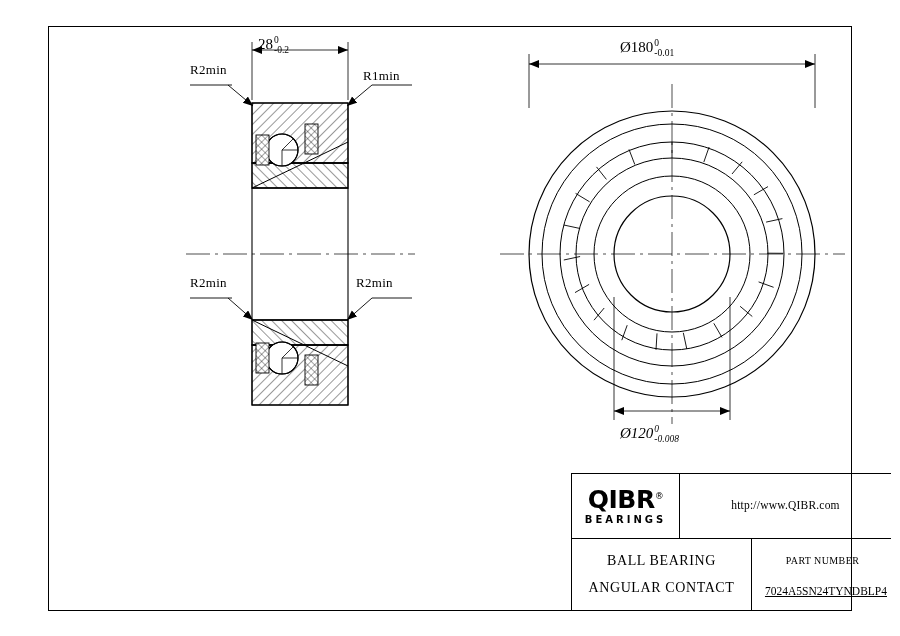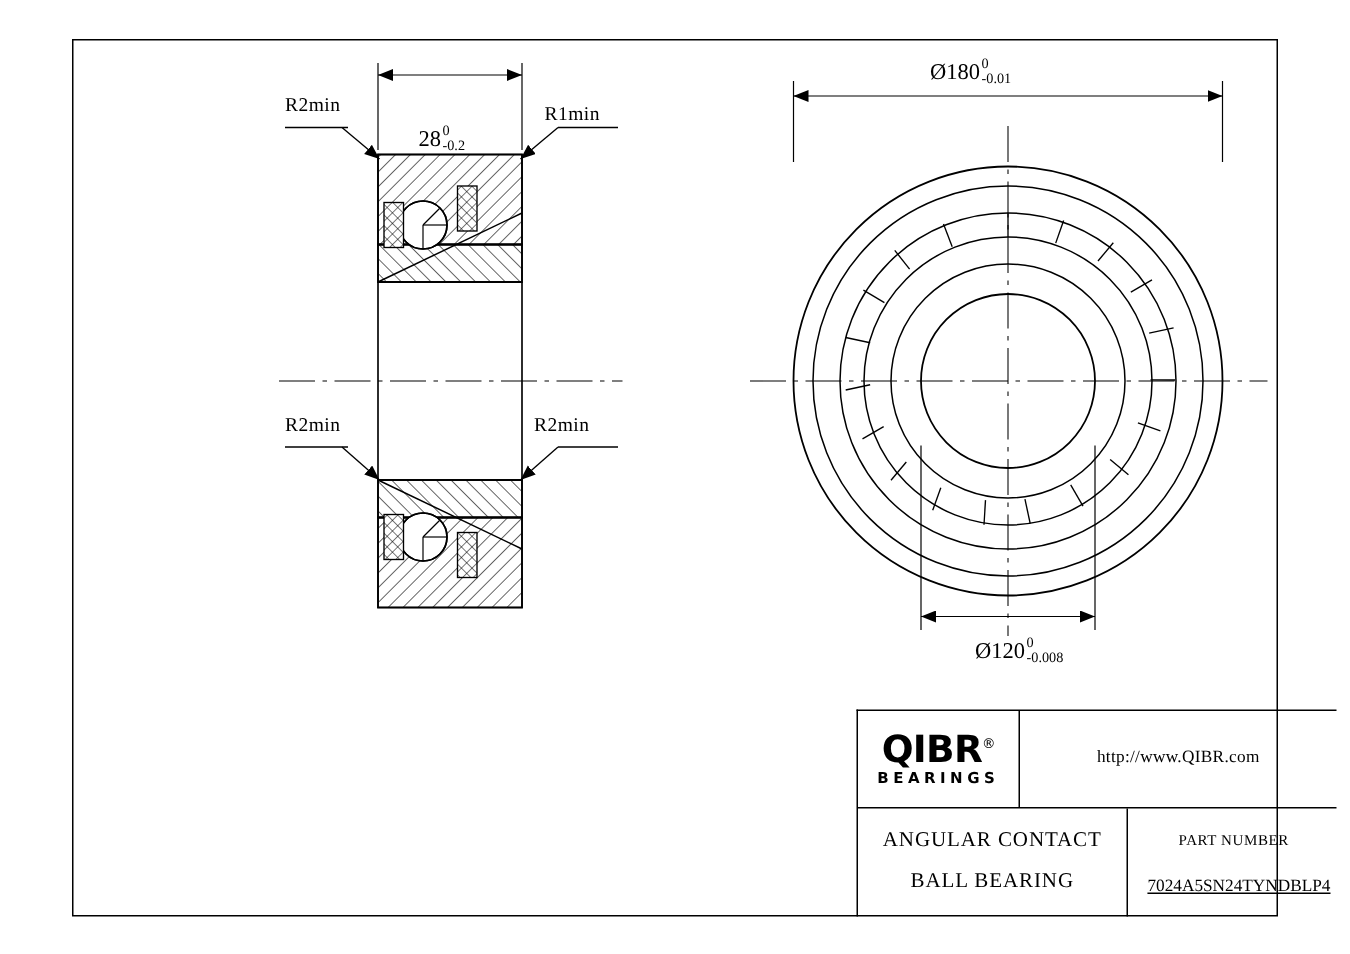--- a/index.html
+++ b/index.html
@@ -298,46 +298,46 @@
       <line x1="730" y1="297" x2="730" y2="420"></line>
       <line x1="614" y1="411" x2="730" y2="411" marker-start="url(#arrStart)" marker-end="url(#arrEnd)"></line>
     </g>
   </svg>
 
   <div class="lbl" style="left:190px; top:62px;">R2min</div>
   <div class="lbl" style="left:363px; top:68px;">R1min</div>
   <div class="lbl" style="left:190px; top:275px;">R2min</div>
   <div class="lbl" style="left:356px; top:275px;">R2min</div>
 
-  <div class="dim" style="left:279px; top:36px;margin-top:48px;">
+  <div class="dim" style="left:258px; top:36px;">
     <span>28</span><span class="tolstack"><span>0</span><span>-0.2</span></span>
   </div>
 
   <div class="dim" style="left:620px; top:39px;">
     <span>Ø180</span><span class="tolstack"><span>0</span><span>-0.01</span></span>
   </div>
 
-  <div class="dim" style="left:650px; top:425px;">
+  <div class="dim" style="left:620px; top:425px;font-style:italic;">
     <span>Ø120</span><span class="tolstack"><span>0</span><span>-0.008</span></span>
   </div>
 
   <div class="title-block">
     <div class="tb-top">
       <div class="logo-cell">
         <div class="logo-main"><span>QIBR</span><span class="reg">®</span></div>
         <div class="logo-sub">BEARINGS</div>
       </div>
       <div class="company-cell">
         <div>http://www.QIBR.com</div>
       </div>
     </div>
     <div class="tb-bottom">
       <div class="type-cell">
+        <div>BALL BEARING</div>
         <div>ANGULAR CONTACT</div>
-        <div>BALL BEARING</div>
       </div>
       <div class="pn-cell">
         <div class="pn-label">PART NUMBER</div>
         <div class="pn-value">7024A5SN24TYNDBLP4</div>
       </div>
     </div>
   </div>
 
 </div>
 

